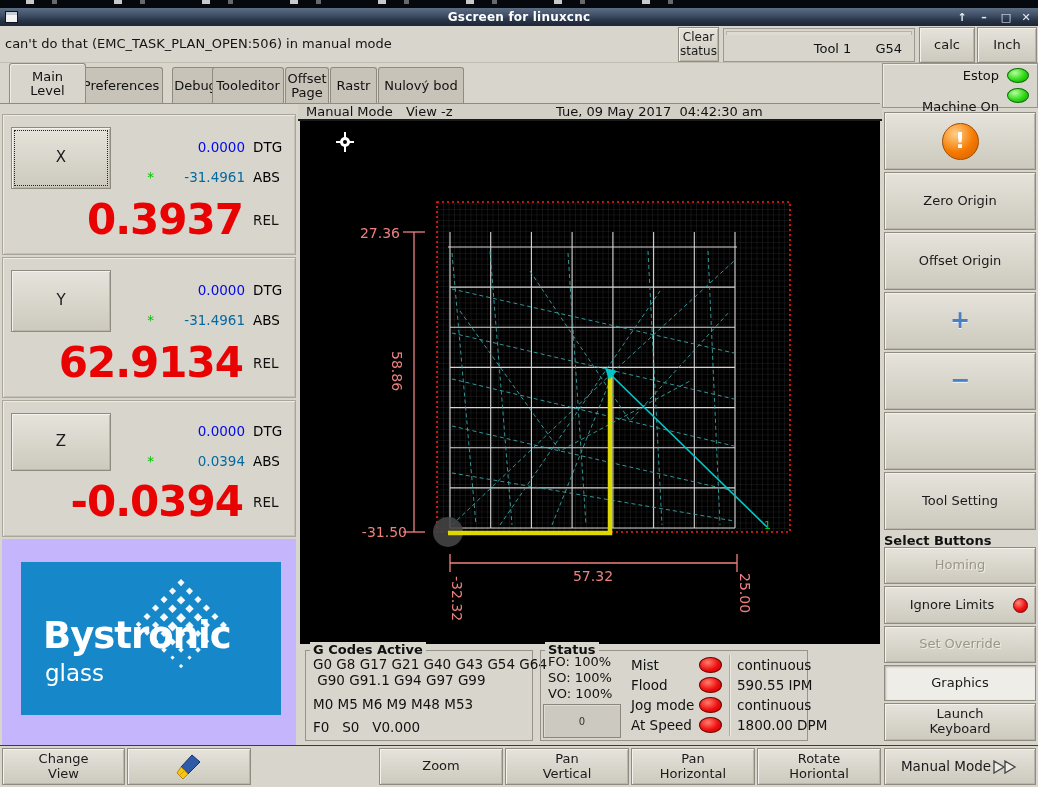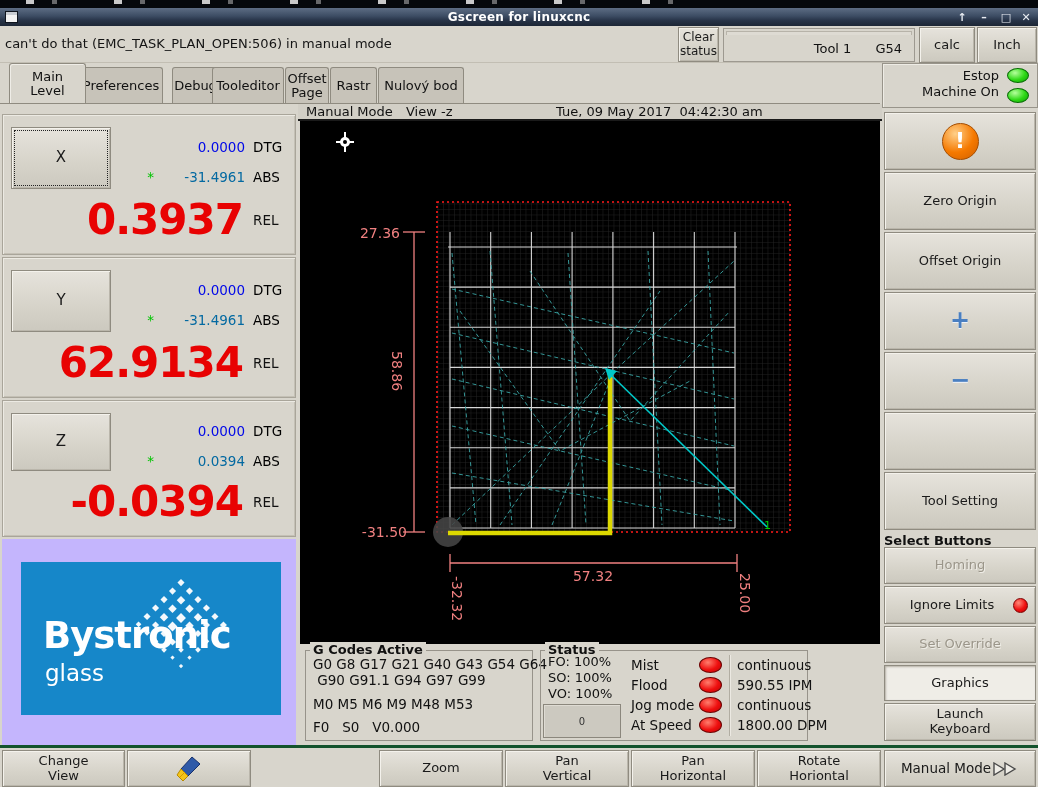--- a/index.html
+++ b/index.html
@@ -116,21 +116,21 @@
   .rbtn { left:884px; width:152px; }
   #select-title { left:884px; top:533px; width:152px; font-weight:bold; font-size:13px; }
   #warn-icon { width:37px; height:37px; border-radius:50%;
     background:radial-gradient(circle at 35% 28%, #ffd089, #f57900 55%, #cf5f00);
     border:1px solid #a34c00; color:#fff; font-weight:bold; font-size:22px;
     display:flex; align-items:center; justify-content:center; }
   .blue-glyph { color:#4a7fc1; font-size:24px; font-weight:bold; text-shadow:0 1px 0 #eef2f8; }
 
   
   #bottom-bar { left:0; top:745px; width:1038px; height:42px; background:#d8d5cc;
-    border-top:3px solid #14532d; }
+    border-top:1px solid #14532d; }
   .bcell { position:absolute; top:2px; height:37px; }
   #mm-label { font-size:13.5px; margin-right:2px; }
 </style>
 </head>
 <body>
 
 <div id="app">
 
   <div id="top-strip" class="abs"></div>
 
@@ -162,21 +162,21 @@
     <span class="tab" style="left:164px; width:47px; height:36px;margin-left:8px;">Debug</span>
     <span class="tab" style="left:212px; width:72px; height:36px;">Tooleditor</span>
     <span class="tab" style="left:285px; width:44px; height:36px;">Offset Page</span>
     <span class="tab" style="left:330px; width:47px; height:36px;">Rastr</span>
     <span class="tab" style="left:378px; width:86px; height:36px;">Nulový bod</span>
   </div>
 
   <div id="power-panel" class="abs">
     <span class="power-row" style="top:4px;">Estop</span>
     <span class="led green power-led" style="top:4px;"></span>
-    <span class="power-row" style="top:20px;">Machine On</span>
+    <span class="power-row" style="top:35px;">Machine On</span>
     <span class="led green power-led" style="top:24px;"></span>
   </div>
 
   <div class="abs frame dro-frame" style="top:114px; height:141px;">
     <div class="btn axis-btn focused">X</div>
     <div class="dro-row" style="top:24px;">
       <span class="dro-val dtg-val">0.0000</span>
       <span class="dro-tag">DTG</span>
     </div>
     <span class="abs-star" style="top:54px;">*</span>

